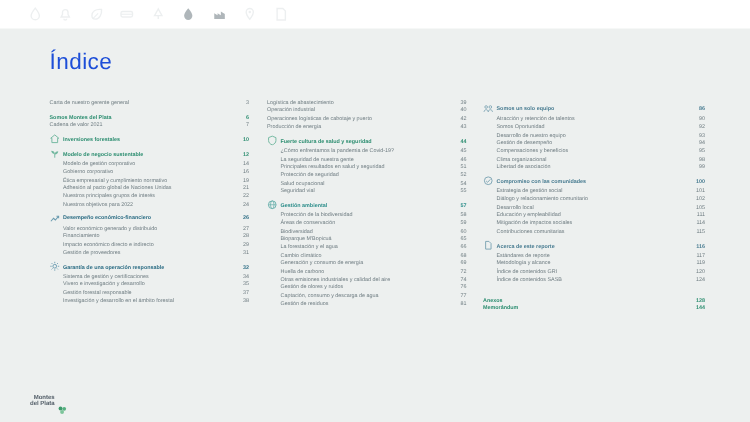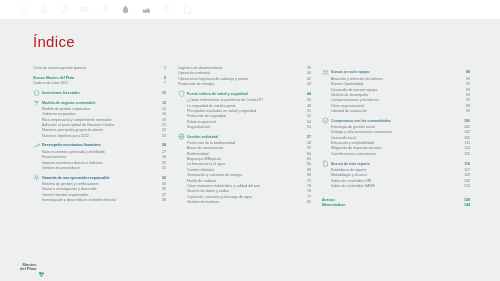--- a/index.html
+++ b/index.html
@@ -22,21 +22,21 @@
     display:flex;align-items:center;justify-content:center;
     opacity:.30;
   }
   .tool svg{display:block;}
   .tool.active{opacity:.62;}
 
   
   #title{
     position:absolute;left:33px;top:33px;
     font-size:15px;letter-spacing:.3px;
-    color:#b91c1c;font-weight:400;
+    color:#1d4ed8;font-weight:400;
   }
 
   
   .col{position:absolute;top:66px;}
   #col1{left:33px;width:133px;}
   #col2{left:178px;width:133px;}
   #col3{left:322px;width:148px;}
 
   .row{
     display:flex;align-items:baseline;

